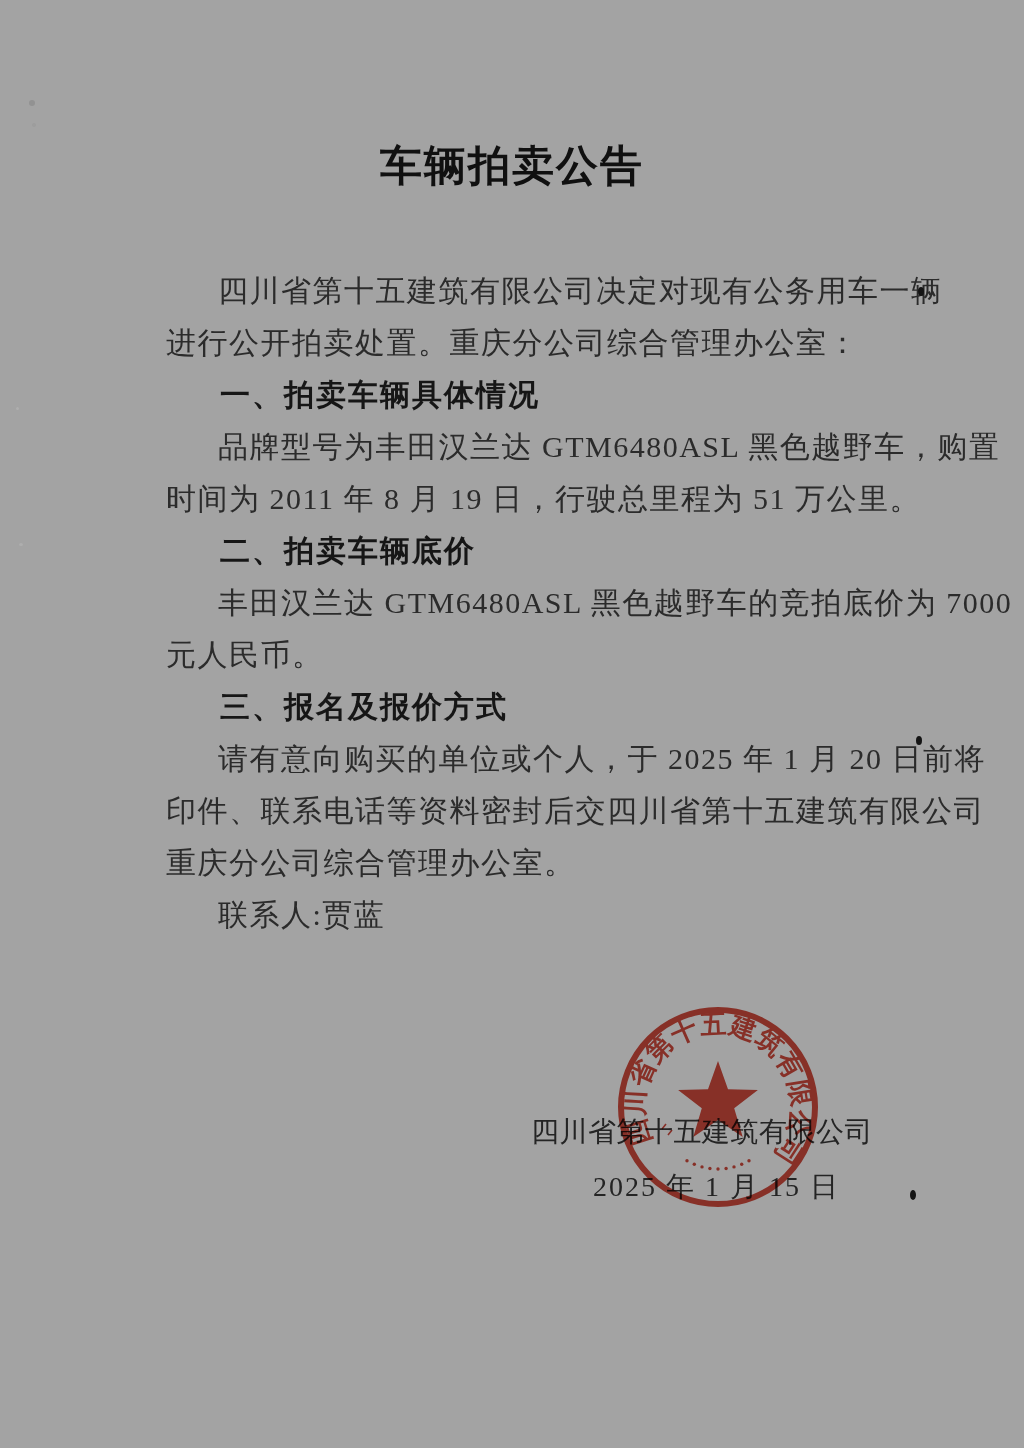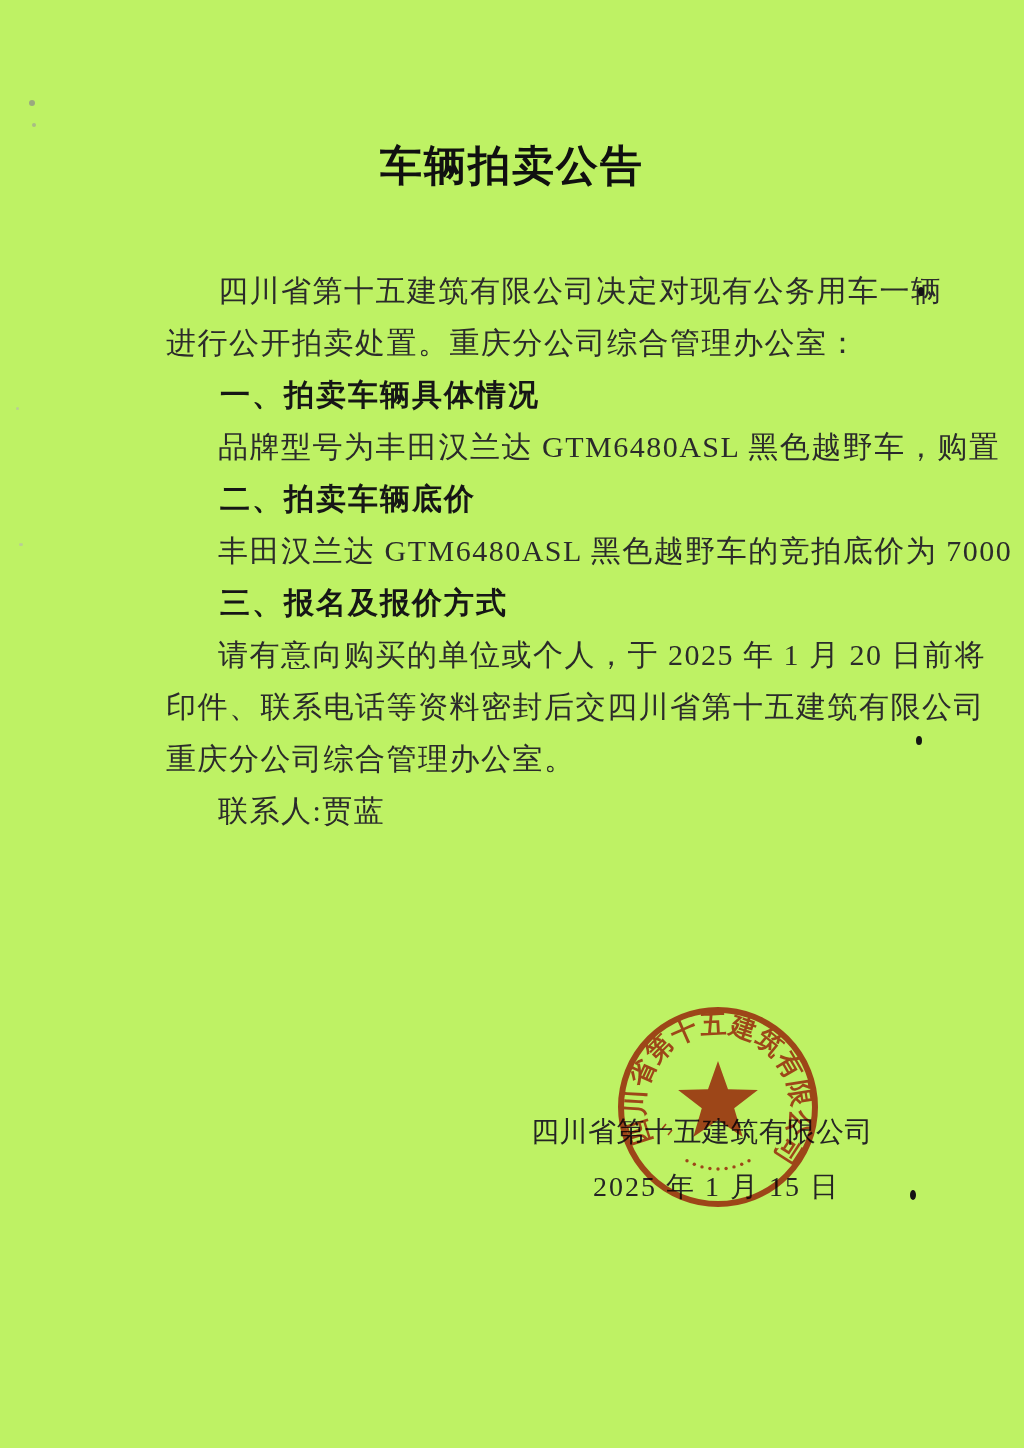--- a/index.html
+++ b/index.html
@@ -2,21 +2,21 @@
 <html><head>
 <meta charset="utf-8">
 <style>
   html, body {
     margin: 0; padding: 0;
     background: #ffffff;
   }
   .page {
     position: relative;
     width: 1024px; height: 1448px;
-    background: #bef264;
+    background: #a3a3a3;
     overflow: hidden;
     font-family: "Liberation Serif", serif;
     color: #262626;
   }
   .title {
     position: absolute;
     top: 138px; left: 0; width: 1024px;
     margin: 0;
     text-align: center;
     font-family: "Liberation Sans", sans-serif;
@@ -85,23 +85,25 @@
 <div class="page">
 
   <h1 class="title">车辆拍卖公告</h1>
 
   <div class="body-block">
     <div class="line indent">四川省第十五建筑有限公司决定对现有公务用车一辆</div>
     <div class="line">进行公开拍卖处置。重庆分公司综合管理办公室：</div>
 
     <div class="line heading">一、拍卖车辆具体情况</div>
     <div class="line indent">品牌型号为丰田汉兰达 GTM6480ASL 黑色越野车，购置</div>
+    <div class="line">时间为 2011 年 8 月 19 日，行驶总里程为 51 万公里。</div>
 
     <div class="line heading">二、拍卖车辆底价</div>
     <div class="line indent">丰田汉兰达 GTM6480ASL 黑色越野车的竞拍底价为 7000</div>
+    <div class="line">元人民币。</div>
 
     <div class="line heading">三、报名及报价方式</div>
     <div class="line indent">请有意向购买的单位或个人，于 2025 年 1 月 20 日前将</div>
     <div class="line">印件、联系电话等资料密封后交四川省第十五建筑有限公司</div>
     <div class="line">重庆分公司综合管理办公室。</div>
 
     <div class="line contact-line">
       <span class="contact-person">联系人:贾蓝</span>
       <span class="contact-gap"></span>
     </div>

